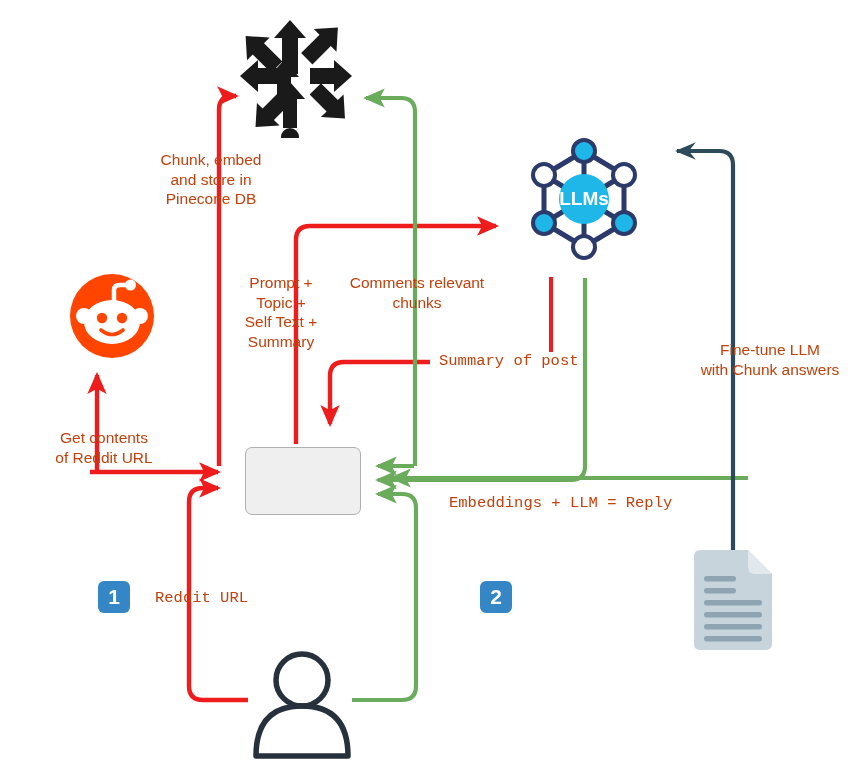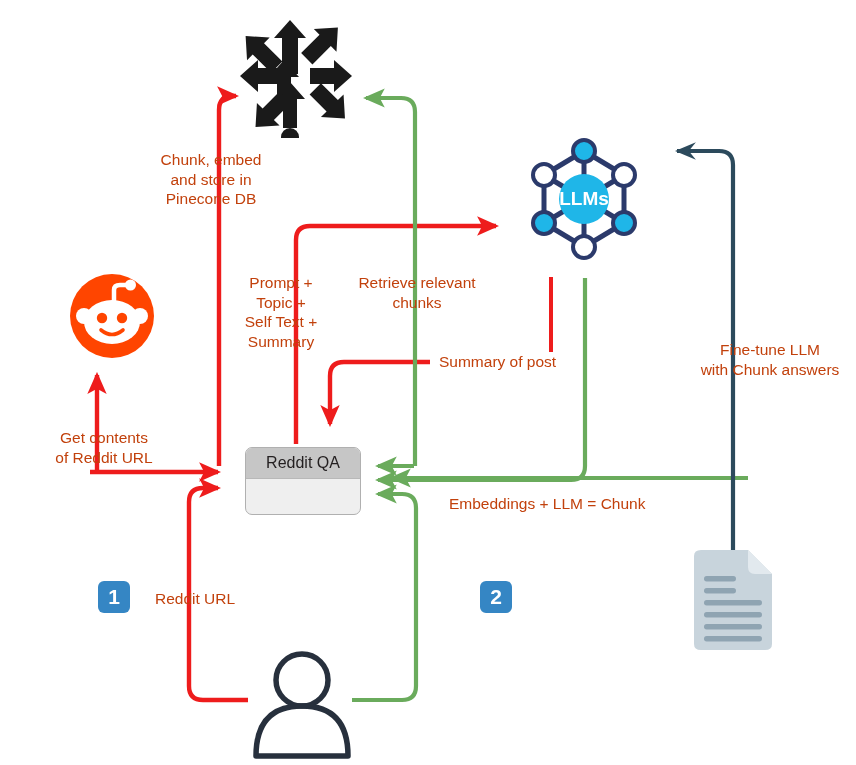--- a/index.html
+++ b/index.html
@@ -27,21 +27,21 @@
   }
   .lbl {
     position: absolute;
     color: #c2410c;
     font-size: 15.5px;
     line-height: 19.5px;
     white-space: pre-line;
     font-family: "Liberation Sans", sans-serif;
   }
   .lbl-c { text-align: center; }
-  .lbl-l { text-align: left; }
+  .lbl-l { text-align: left; font-family: Liberation Mono, monospace; }
   .node-box {
     position: absolute;
     border: 1px solid #b0b0b0;
     border-radius: 7px;
     background: #efefef;
     box-sizing: border-box;
     overflow: hidden;
   }
   .node-box-header {
     background: #c6c6c6;
@@ -221,45 +221,44 @@
   <div class="icon-wrap" style="left:250px; top:648px; width:104px; height:112px;">
     <svg viewBox="0 0 104 112" width="104" height="112">
       <g stroke="#27303d" stroke-width="5.5" fill="none">
         <circle cx="52" cy="32" r="26"></circle>
         <path d="M6 108 Q6 58 52 58 Q98 58 98 108 Z" stroke-linejoin="round"></path>
       </g>
     </svg>
   </div>
 
   <div class="node-box" style="left:245px; top:447px; width:116px; height:68px;">
-    <div class="node-box-header">Reddit QA</div>
     <div class="node-box-body"></div>
   </div>
 
   <div class="step-badge" style="left:98px; top:581px;">1</div>
   <div class="step-badge" style="left:480px; top:581px;">2</div>
 
   <div class="lbl lbl-c" style="left:146px; top:150px; width:130px;">Chunk, embed
 and store in
 Pinecone DB</div>
 
   <div class="lbl lbl-c" style="left:229px; top:273px; width:104px;">Prompt +
 Topic +
 Self Text +
 Summary</div>
 
-  <div class="lbl lbl-c" style="left:345px; top:273px; width:144px;">Retrieve relevant
+  <div class="lbl lbl-c" style="left:345px; top:273px; width:144px;">Comments relevant
 chunks</div>
 
   <div class="lbl lbl-l" style="left:439px; top:352px; width:180px;">Summary of post</div>
 
   <div class="lbl lbl-c" style="left:36px; top:428px; width:136px;">Get contents
 of Reddit URL</div>
 
-  <div class="lbl lbl-l" style="left:449px; top:494px; width:230px;">Embeddings + LLM = Chunk</div>
+  <div class="lbl lbl-l" style="left:449px; top:494px; width:230px;">Embeddings + LLM = Reply</div>
 
   <div class="lbl lbl-c" style="left:690px; top:340px; width:160px;">Fine-tune LLM
 with Chunk answers</div>
 
   <div class="lbl lbl-l" style="left:155px; top:589px; width:120px;">Reddit URL</div>
 
 
 </div>
 
 </body></html>

